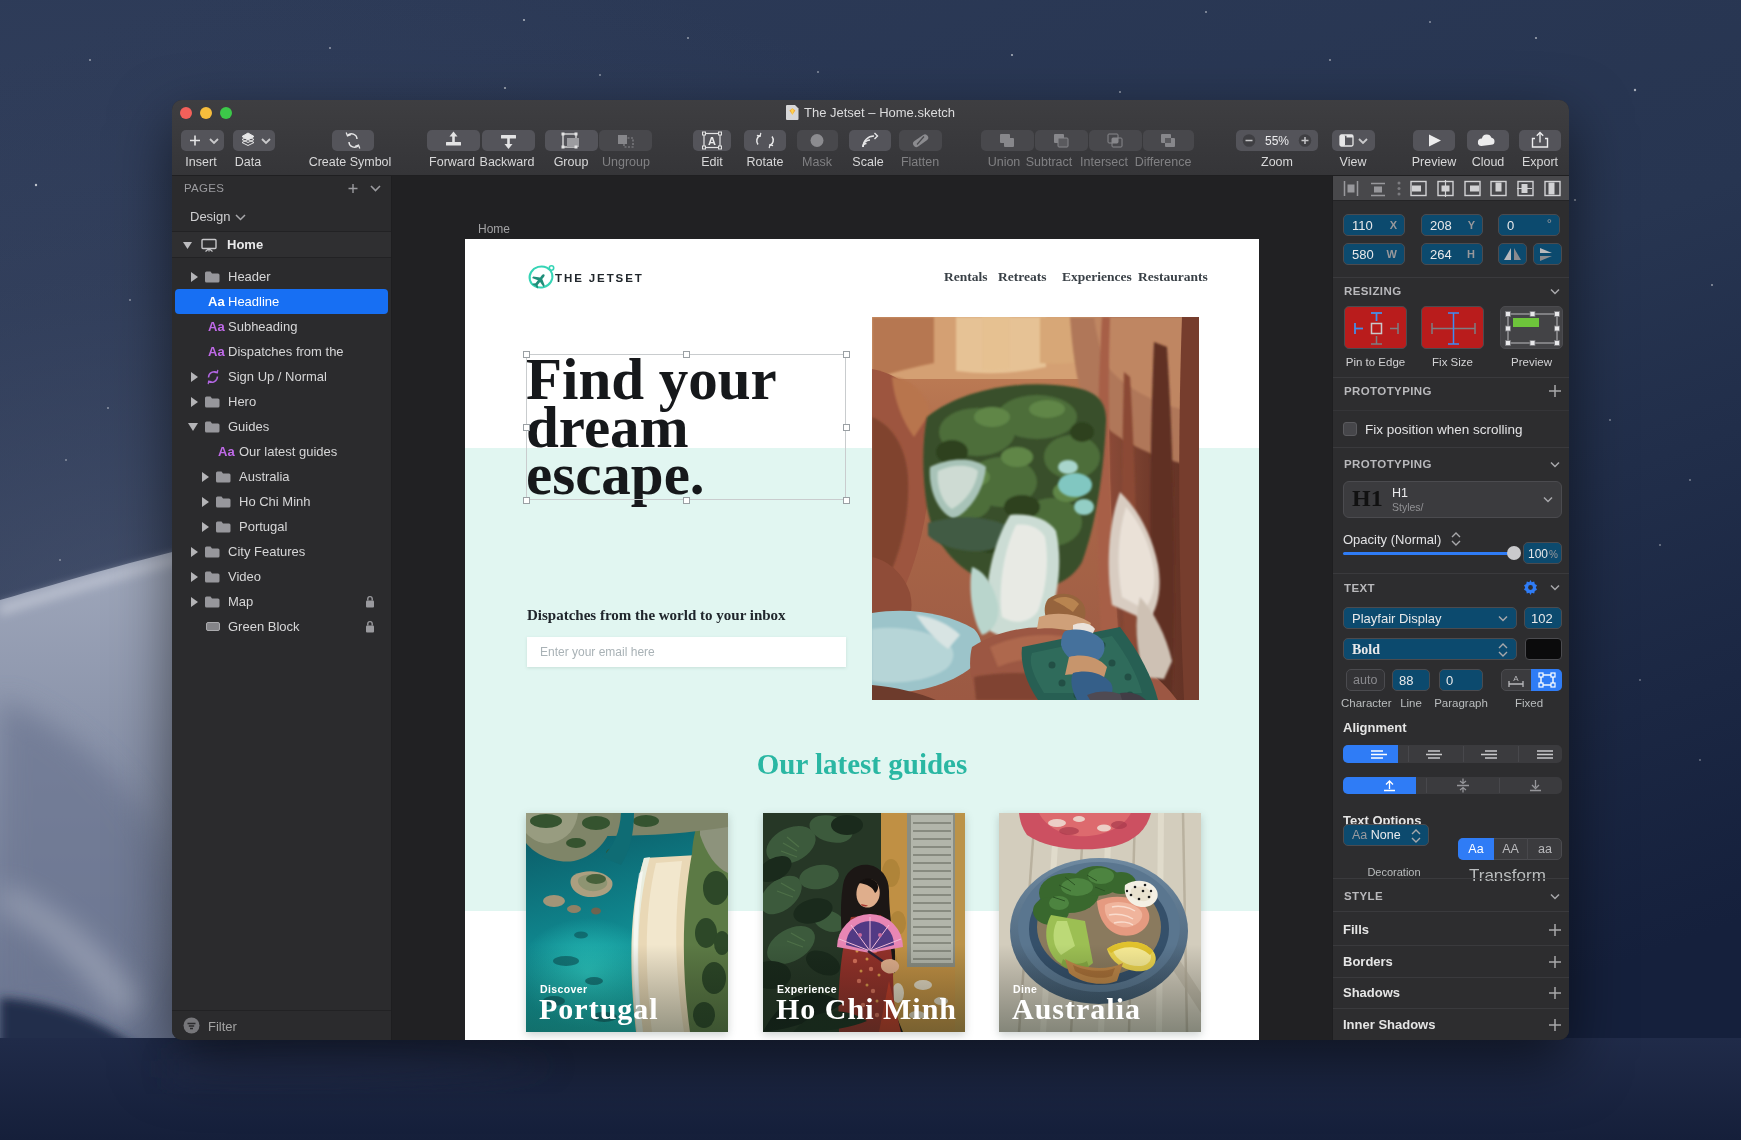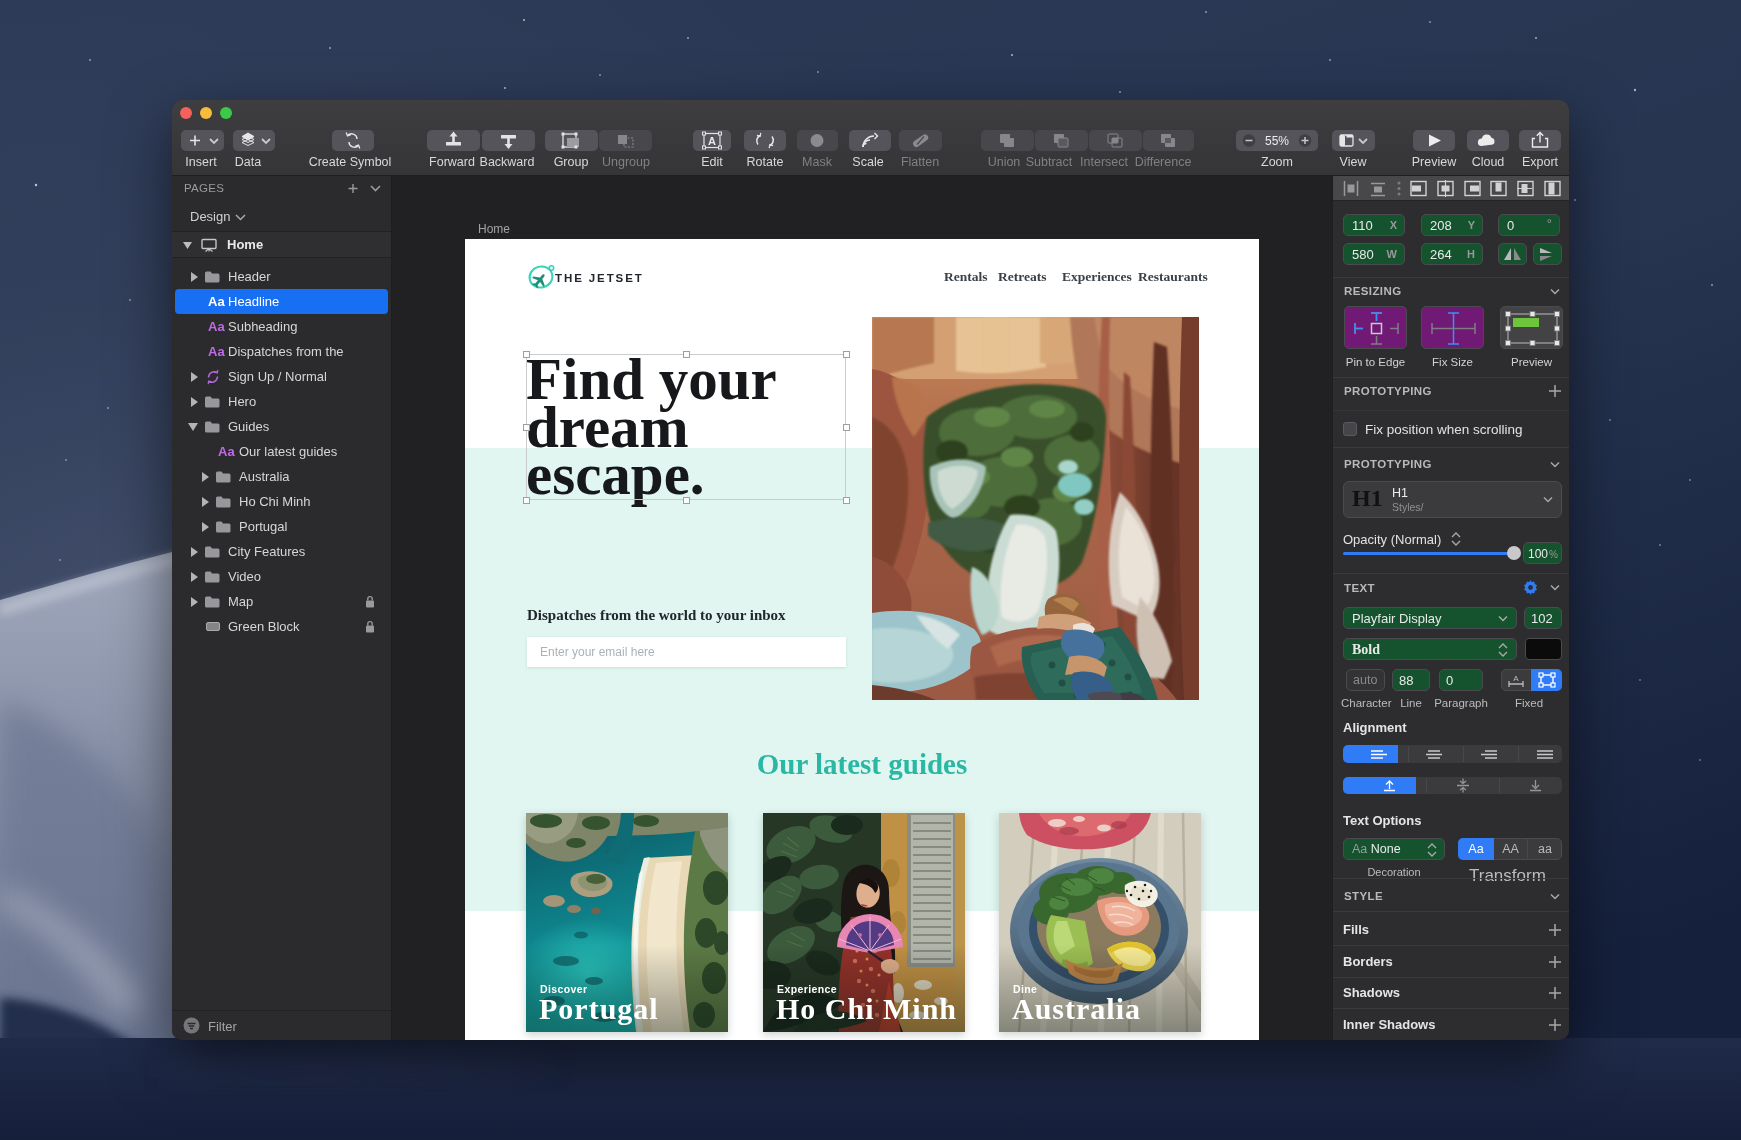--- a/index.html
+++ b/index.html
@@ -34,29 +34,29 @@
   #artboard { position:absolute; left:73px; top:63px; width:794px; height:801px; background:#fff; overflow:hidden; }
   #mint { position:absolute; left:0; top:209px; width:794px; height:463px; background:#e1f6f1; }
   .serif { font-family:"Liberation Serif", serif; }
   .hdl { position:absolute; width:7px; height:7px; background:#fff; border:1px solid #9aa0a4; }
   .card { position:absolute; top:574px; width:202px; height:219px; overflow:hidden; box-shadow:0 3px 8px rgba(60,80,75,.25); }
   .card .tag { position:absolute; left:14px; top:170px; font-size:10.5px; font-weight:700; color:#fff; letter-spacing:.4px; }
   .card .nm2 { position:absolute; left:13px; top:179px; font-size:30px; letter-spacing:1px; font-weight:700; color:#fff; font-family:"Liberation Serif", serif; }
   
   #inspector { position:absolute; right:0; top:76px; width:237px; bottom:0; background:#2d2d2f; border-left:1px solid #1e1e20; }
   #alignbar { position:absolute; left:0; top:0; width:100%; height:25px; background:#48484b; border-bottom:1px solid #242426; }
-  .ifield { position:absolute; height:22px; background:#14532d; border:1px solid #4b4b4f; border-radius:5px;
+  .ifield { position:absolute; height:22px; background:#0c4a6e; border:1px solid #4b4b4f; border-radius:5px;
             color:#e9e9ea; font-size:13px; }
   .ifield .v { position:absolute; left:8px; top:3px; }
   .ifield .u { position:absolute; right:7px; top:4px; color:#98989b; font-size:11px; font-weight:700; }
   .sechdr { position:absolute; font-size:11.5px; font-weight:700; color:#b9b9bc; letter-spacing:.4px; }
   .seclbl { position:absolute; font-size:13px; font-weight:700; color:#e5e5e5; }
   .divider { position:absolute; left:0; width:100%; height:1px; background:#3a3a3d; }
   .chev { position:absolute; width:10px; height:10px; }
-  .rthumb { position:absolute; width:63px; height:43px; background:#701a75; border:1px solid #4b4b4f; border-radius:5px; }
+  .rthumb { position:absolute; width:63px; height:43px; background:#b91c1c; border:1px solid #4b4b4f; border-radius:5px; }
   .rlbl { position:absolute; top:49px; left:50%; transform:translateX(-50%); font-size:11.5px; color:#d2d2d4; white-space:nowrap; }
   .tolbl { position:absolute; font-size:11.5px; color:#babdbe; text-align:center; }
   .segrow { position:absolute; height:18px; background:#3b3b3e; border-radius:5px; }
 </style>
 </head>
 <body>
 <div id="desktop">
   <svg width="1741" height="1140" viewBox="0 0 1741 1140" style="position:absolute;left:0;top:0">
     <defs>
       <linearGradient id="sky" x1="0.1" y1="0" x2="0.65" y2="1">
@@ -140,20 +140,25 @@
       <path d="M0,998 C60,1000 130,1032 178,1082 L178,1140 L0,1140 Z" fill="#242e4c" filter="url(#soft2)"></path>
       <rect x="0" y="1038" width="1741" height="102" fill="url(#bottomNavy)"></rect>
       <path d="M170,1058 C320,1046 460,1050 560,1066 C440,1080 270,1084 170,1080 Z" fill="#2a3656" opacity="0.5" filter="url(#soft)"></path>
     </g>
   </svg>
   <div id="win">
     <div id="chrome">
       <div class="tl" style="left:8px;background:#f4605a"></div>
       <div class="tl" style="left:28px;background:#f6bd3c"></div>
       <div class="tl" style="left:48px;background:#3cc849"></div>
+      <div id="title"><svg width="13" height="15" viewBox="0 0 13 15" style="vertical-align:-3px;margin-right:5px">
+            <path d="M1 0 H9 L12.5 3.5 V14 Q12.5 15 11.5 15 H1 Q0 15 0 14 V1 Q0 0 1 0 Z" fill="#d7d7d8"></path>
+            <path d="M6.4 3.2 L9.4 5.5 L6.4 9.8 L3.4 5.5 Z" fill="#f2a93c"></path>
+            <path d="M6.4 3.2 L7.9 5.5 L6.4 9.8 L4.9 5.5 Z" fill="#fdd34f"></path>
+          </svg>The Jetset – Home.sketch</div>
 
       <div class="tbtn" style="left:9px;width:43px">
         <svg width="43" height="21">
             <path d="M9 10.5 h10 M14 5.5 v10" stroke="#e4e4e5" stroke-width="1.6"></path>
             <path d="M29 9 l4 4 4-4" stroke="#c9c9cb" stroke-width="1.8" fill="none"></path>
           </svg>
       </div>
         <div class="tlabel" style="left:29px">Insert</div>
       <div class="tbtn" style="left:61px;width:42px">
         <svg width="42" height="21">
@@ -1103,21 +1108,21 @@
         <path d="M83.5 1 v15 M156.5 1 v15" stroke="#48484c"></path>
         <g stroke="#fff" stroke-width="1.3" fill="none">
             <path d="M41 13.5 h11 M46.5 12 V5 M43 7.5 l3.5-3.5 3.5 3.5"></path>
           </g>
         <g stroke="#96969a" stroke-width="1.3" fill="none">
             <path d="M114 8.5 h12 M120 1.5 v4 M120 15.5 v-4 M117 4 l3 2.5 3-2.5 M117 13 l3-2.5 3 2.5"></path>
             <path d="M187 13.5 h11 M192.5 3 v7 M189 8 l3.5 3.5 3.5-3.5"></path>
           </g>
       </svg>
       <div class="seclbl" style="left:10px;top:637px">Text Options</div>
-      <div class="ifield" style="left:10px;top:662px;width:102px">
+      <div class="ifield" style="left:10px;top:648px;width:86px">
           <span class="v" style="font-size:12.5px;color:#9a9a9e">Aa <span style="color:#ececee">None</span></span>
           <svg style="position:absolute;right:7px;top:4px" width="10" height="14">
             <path d="M1 5 l4-4 4 4 M1 9 l4 4 4-4" stroke="#a8a8ab" stroke-width="1.4" fill="none"></path>
           </svg>
         </div>
       <div style="position:absolute;left:125px;top:662px;width:104px;height:22px;background:#3b3b3e;border:1px solid #4b4b4f;border-radius:5px"></div>
       <div style="position:absolute;left:125px;top:662px;width:36px;height:22px;background:#2f7cf6;border-radius:5px 0 0 5px;color:#fff;font-size:12.5px;text-align:center;line-height:22px">Aa</div>
       <div style="position:absolute;left:161px;top:662px;width:34px;height:22px;color:#b9b9bc;font-size:12.5px;text-align:center;line-height:22px;border-right:1px solid #48484c">AA</div>
       <div style="position:absolute;left:195px;top:662px;width:34px;height:22px;color:#b9b9bc;font-size:12.5px;text-align:center;line-height:22px">aa</div>
       <div class="tolbl" style="left:30px;top:690px;width:62px;font-size:11px">Decoration</div>

